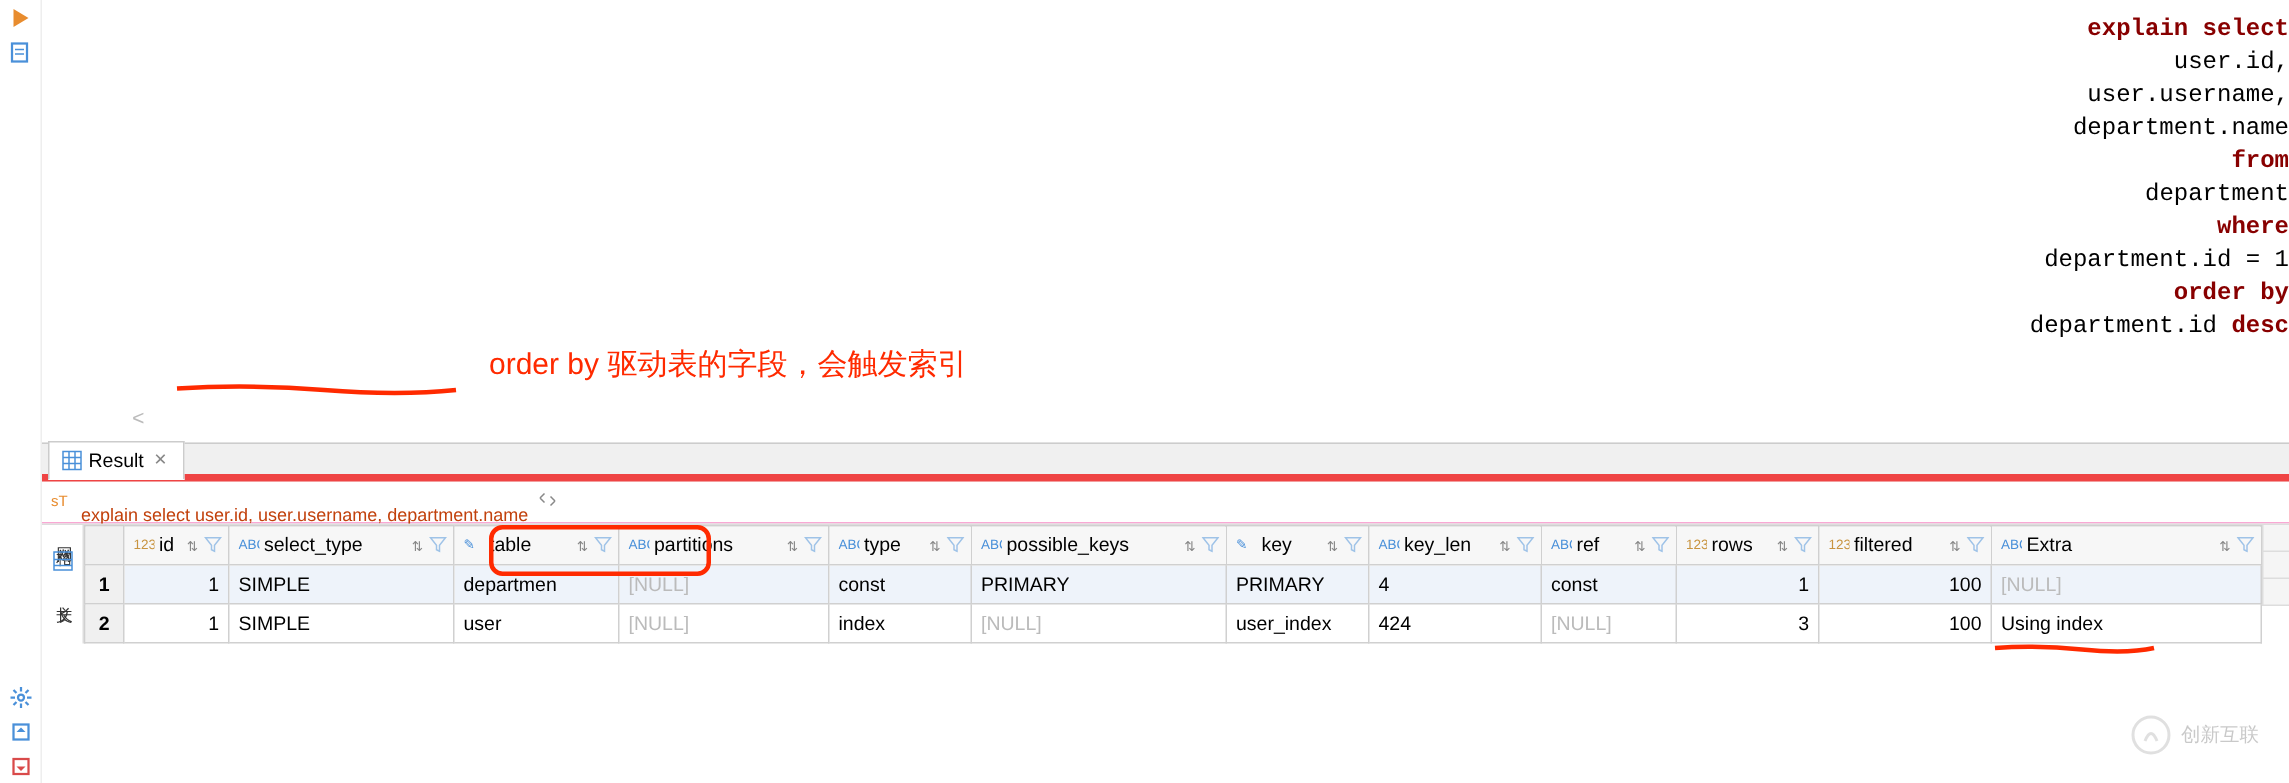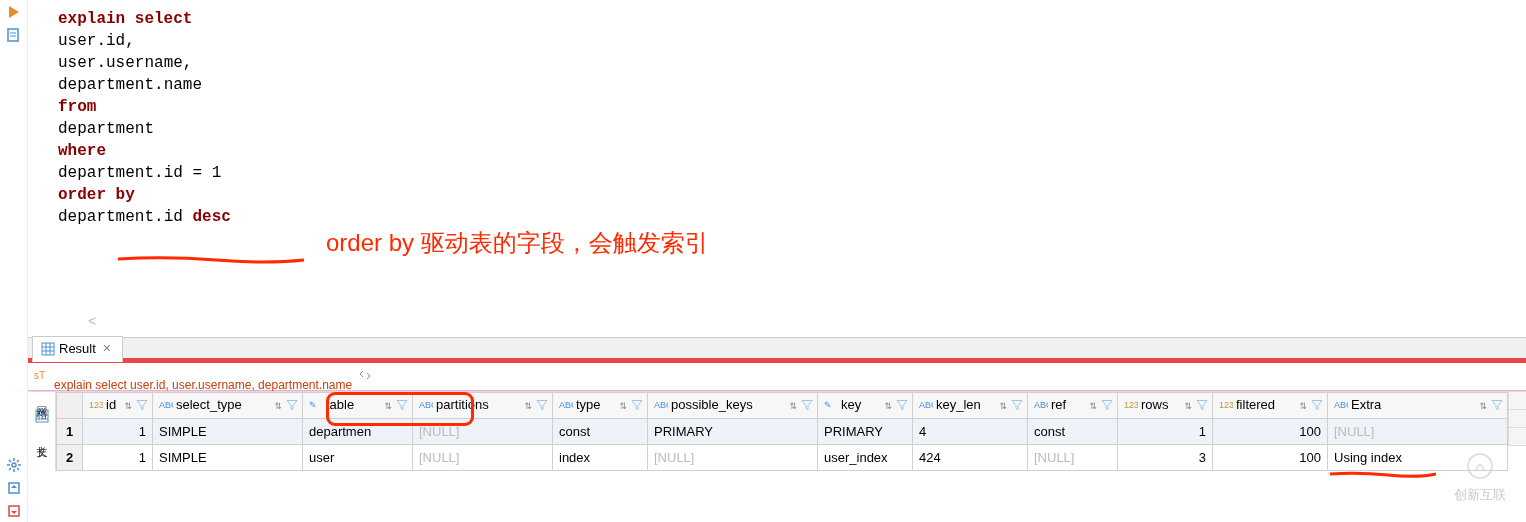--- a/index.html
+++ b/index.html
@@ -5,26 +5,26 @@
     * { margin: 0; padding: 0; box-sizing: border-box; }
     body { font-family: "Segoe UI", Arial, sans-serif; font-size: 13px; background: #fff; width: 1526px; height: 522px; overflow: hidden; position: relative; }
 
     .layout { display: flex; height: 100%; }
     .left-gutter { width: 28px; background: #fff; display: flex; flex-direction: column; align-items: center; padding-top: 4px; gap: 4px; border-right: 1px solid #eee; }
     .left-gutter svg { width: 16px; height: 16px; }
     .gutter-mid-gap { flex: 1; }
 
     .main-col { flex: 1; display: flex; flex-direction: column; min-width: 0; }
 
-    .editor { position: relative; padding: 8px 0 14px 30px; font-family: Consolas, "Courier New", monospace; font-size: 16px; line-height: 22px; color: #000; height: 337px; }
+    .editor { position: relative; padding: 8px 0 14px 30px; font-family: Consolas, "Courier New", monospace; font-size: 16px; line-height: 22px; color: #000; height: 295px; text-align: right; }
     .kw { color: #880000; font-weight: bold; }
     .ident { color: #000; }
     .num { color: #000; }
     .dot { color: #000; }
-    .annotation { position: absolute; left: 298px; top: 232px; color: #ff2a00; font-size: 24px; font-family: "Microsoft YaHei", sans-serif; }
+    .annotation { position: absolute; left: 298px; top: 232px; color: #ff2a00; font-size: 20px; font-family: "Microsoft YaHei", sans-serif; }
     .underline { position: absolute; left: 88px; top: 250px; width: 190px; height: 10px; }
     .underline svg { width: 100%; height: 100%; }
 
     .scroll-hint { position: absolute; bottom: 4px; left: 60px; color: #bbb; font-size: 14px; }
 
     .tabbar { display: flex; align-items: center; border-top: 1px solid #ccc; border-bottom: 5px solid #ef4444; background: #f0f0f0; height: 26px; padding-left: 4px; }
     .tab-active { display: flex; align-items: center; gap: 4px; background: #fff; border: 1px solid #ccc; border-bottom: 1px solid #fff; padding: 2px 8px; height: 26px; margin-bottom: -1px; }
     .tab-active .icon { width: 14px; height: 14px; }
     .tab-close { width: 14px; height: 14px; display: inline-flex; align-items: center; justify-content: center; font-size: 11px; color: #888; }
 
@@ -48,21 +48,21 @@
     .col-icon { display: inline-flex; align-items: center; gap: 3px; }
     .col-icon svg { width: 14px; height: 14px; }
     .th-filter { position: absolute; right: 4px; top: 50%; transform: translateY(-50%); }
     .th-filter svg { width: 12px; height: 12px; opacity: .5; }
     .th-sort { position: absolute; right: 20px; top: 50%; transform: translateY(-50%); font-size: 9px; color: #888; }
 
     .circle-annot { position: absolute; border: 3px solid #ff2a00; border-radius: 9px; pointer-events: none; }
     .underline-annot { position: absolute; pointer-events: none; }
     .underline-annot svg { width: 100%; height: 100%; }
 
-    .watermark { position: absolute; right: 20px; bottom: 18px; opacity: .45; display: flex; align-items: center; gap: 6px; font-size: 13px; color: #888; flex-direction: column; }
+    .watermark { position: absolute; right: 20px; bottom: 18px; opacity: .45; display: flex; align-items: center; gap: 6px; font-size: 13px; color: #888; }
     .watermark svg { width: 28px; height: 28px; }
 
     .corner-right { display:flex; flex-direction:column; }
     .corner-right > div { width: 18px; height:18px; border-left:1px solid #ddd; border-bottom:1px solid #ddd; background:#f5f5f5;}
   </style>
 </head>
 <body>
 
 <div class="layout">
   <div class="left-gutter">

